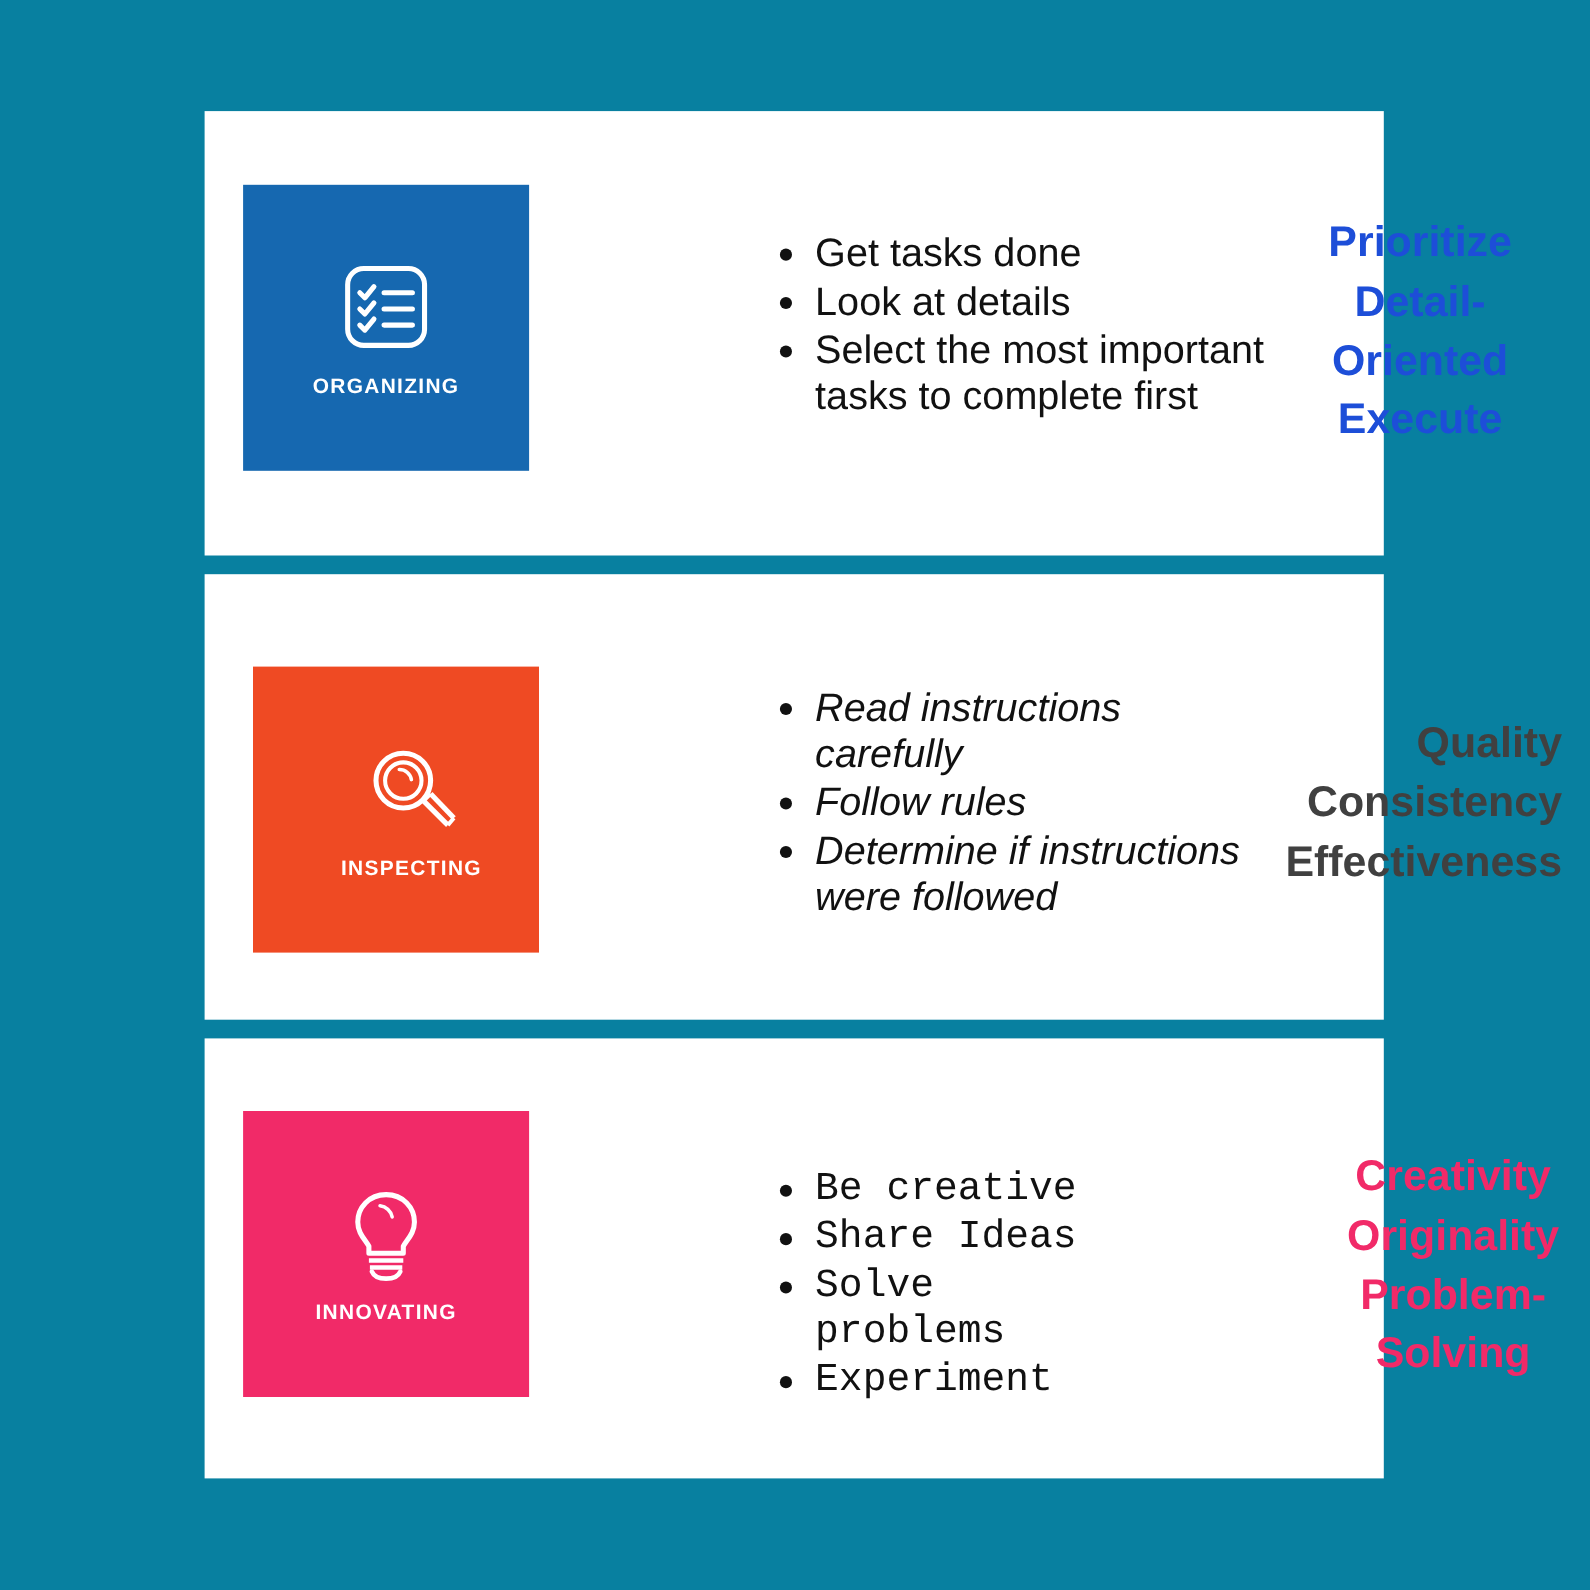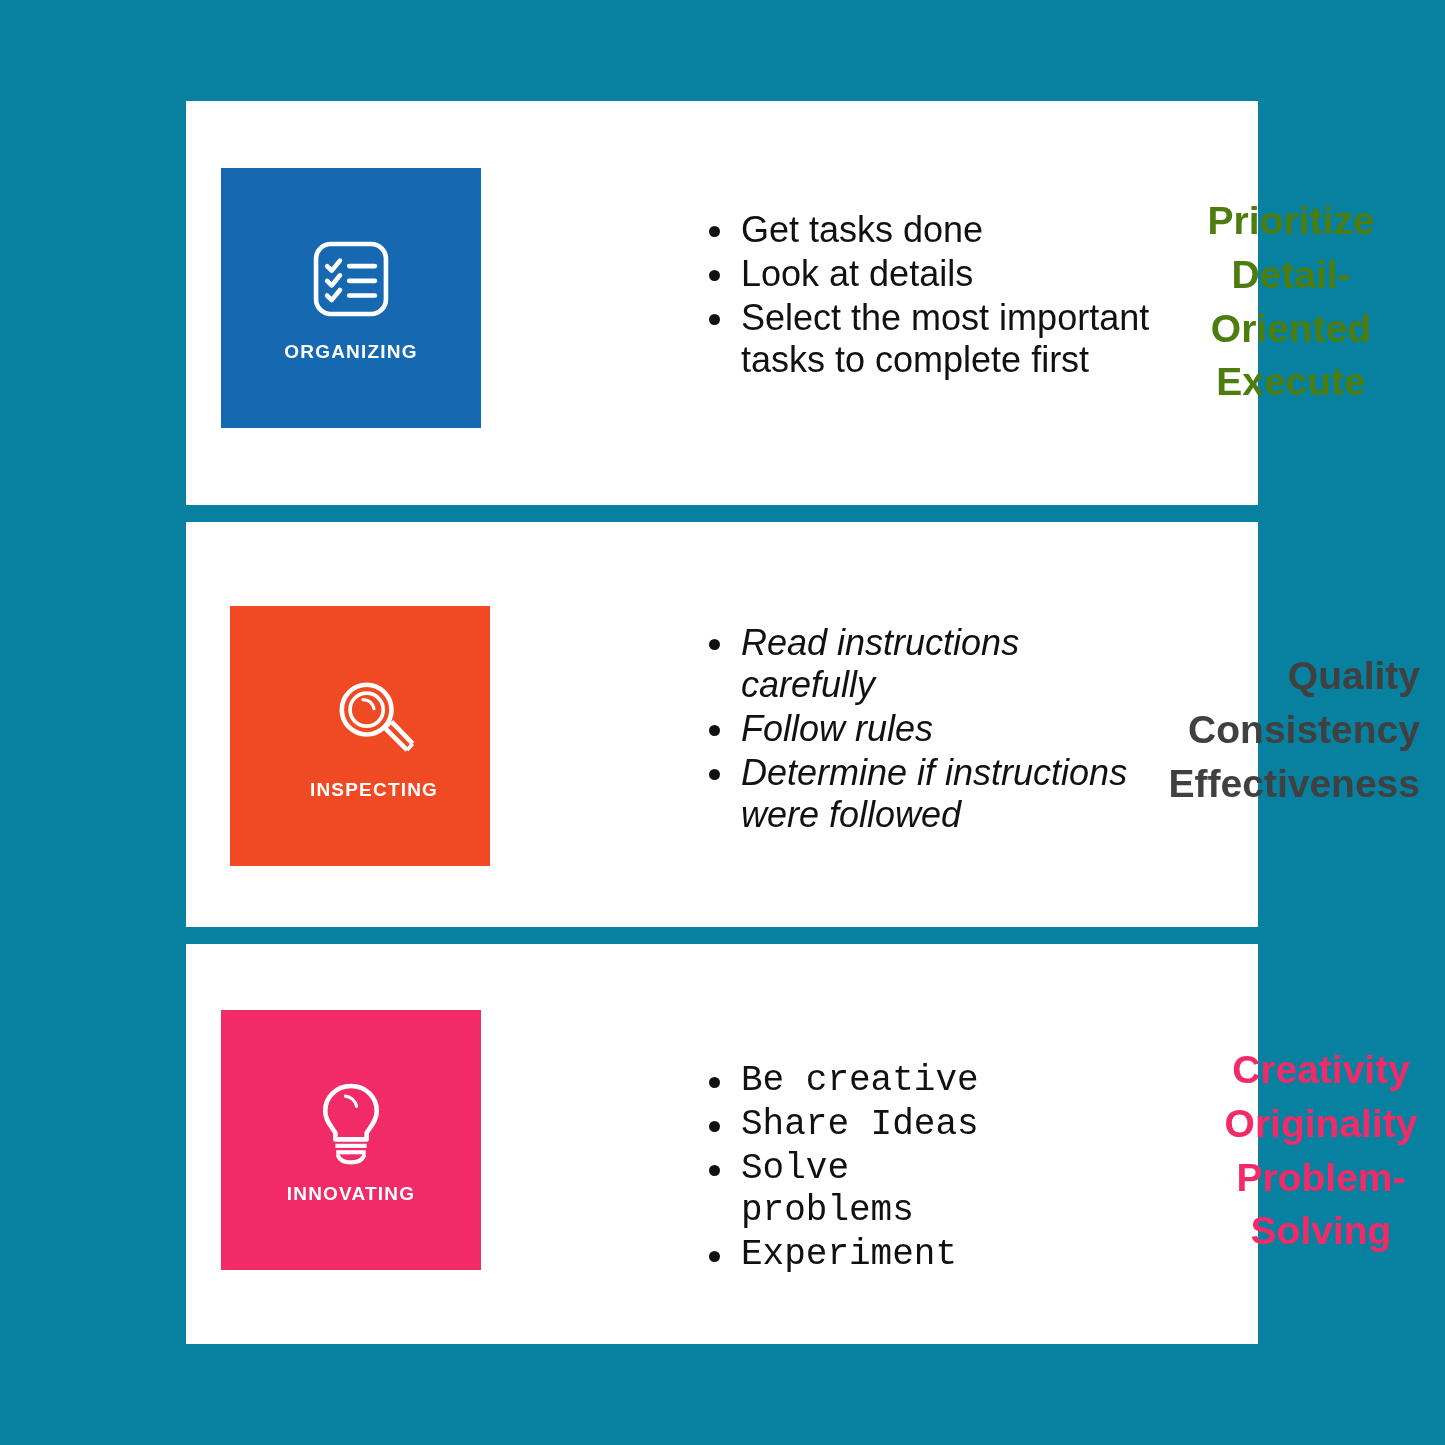--- a/index.html
+++ b/index.html
@@ -148,21 +148,21 @@
         <div class="tile-label">ORGANIZING</div>
       </div>
     </div>
 
     <ul class="bullets">
       <li>Get tasks done</li>
       <li>Look at details</li>
       <li>Select the most important tasks to complete first</li>
     </ul>
 
-    <div class="keywords" style="color: #4d7c0f;">
+    <div class="keywords" style="color: #1d4ed8;">
       <div>Prioritize</div>
       <div>Detail-Oriented</div>
       <div>Execute</div>
     </div>
   </section>
 
   <section class="card card-inspecting" style="background: rgb(255, 255, 255);">
 
     <div class="tile-wrap">
       <div class="tile" style="background: rgb(239, 74, 35);">

